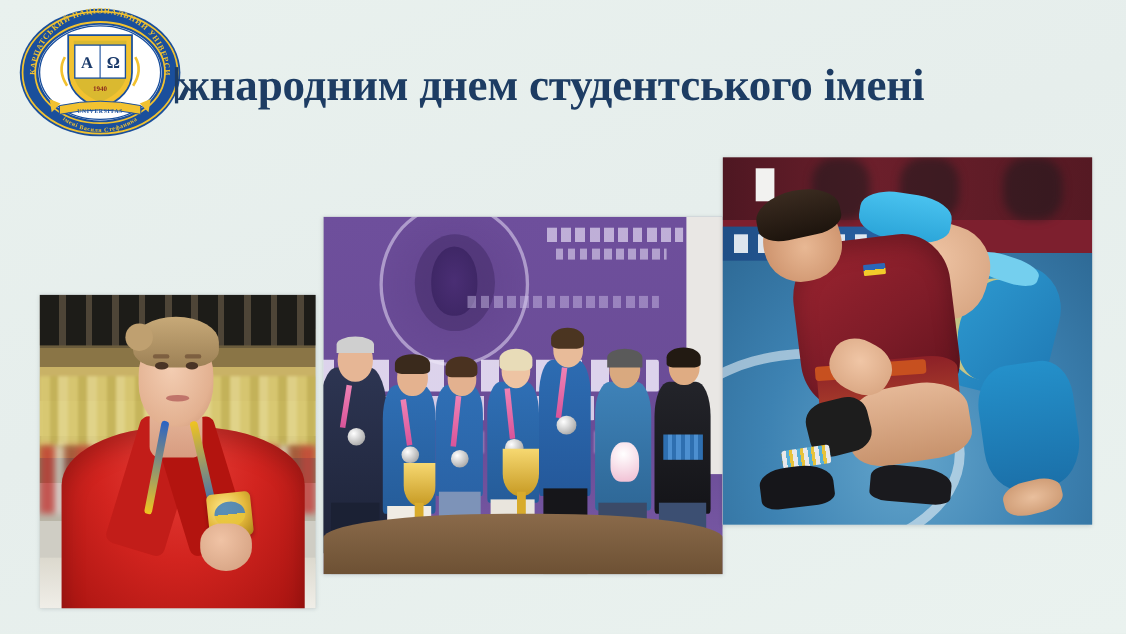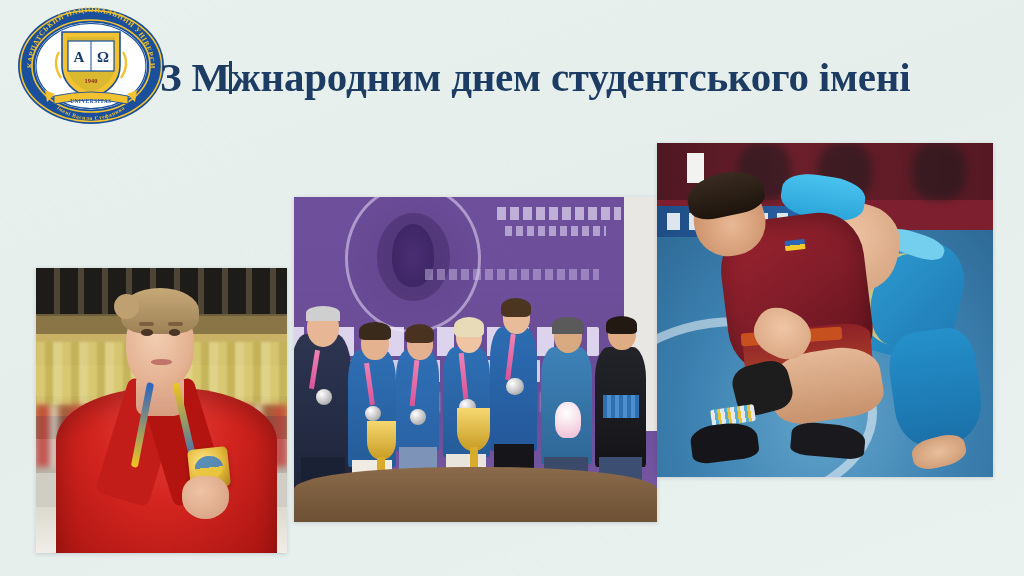--- a/index.html
+++ b/index.html
@@ -227,21 +227,20 @@
         <path d="M 111 48 q 7 12 -2 26" fill="none" stroke="#f2c230" stroke-width="2.4"></path>
 
         <path d="M 42 92 Q 79 84 116 92 L 116 100 Q 79 92 42 100 Z" fill="#f2c230" stroke="#1a4f9c" stroke-width="0.9"></path>
         <text x="79" y="99" font-family="'Liberation Serif', serif" font-size="5.2" font-weight="bold" fill="#1a4f9c" text-anchor="middle" letter-spacing="0.6">UNIVERSITAS</text>
         <path d="M 33 86 l 10 4 -8 8 z" fill="#f2c230"></path>
         <path d="M 125 86 l -10 4 8 8 z" fill="#f2c230"></path>
       </svg>
     </div>
 
     <h1 class="title" style="color: rgb(29, 60, 99);">
-      <span>З М</span>
         <span class="caret"></span>
         <span>жнародним днем студентського імені</span>
     </h1>
   </div>
 
   <div class="photo" id="photo-left" style="left: 36px; top: 268px; width: 251px; height: 285px;">
     <div class="scene soft">
       <div class="l-bg"></div>
       <div class="l-cols"></div>
       <div class="l-stand"></div>

